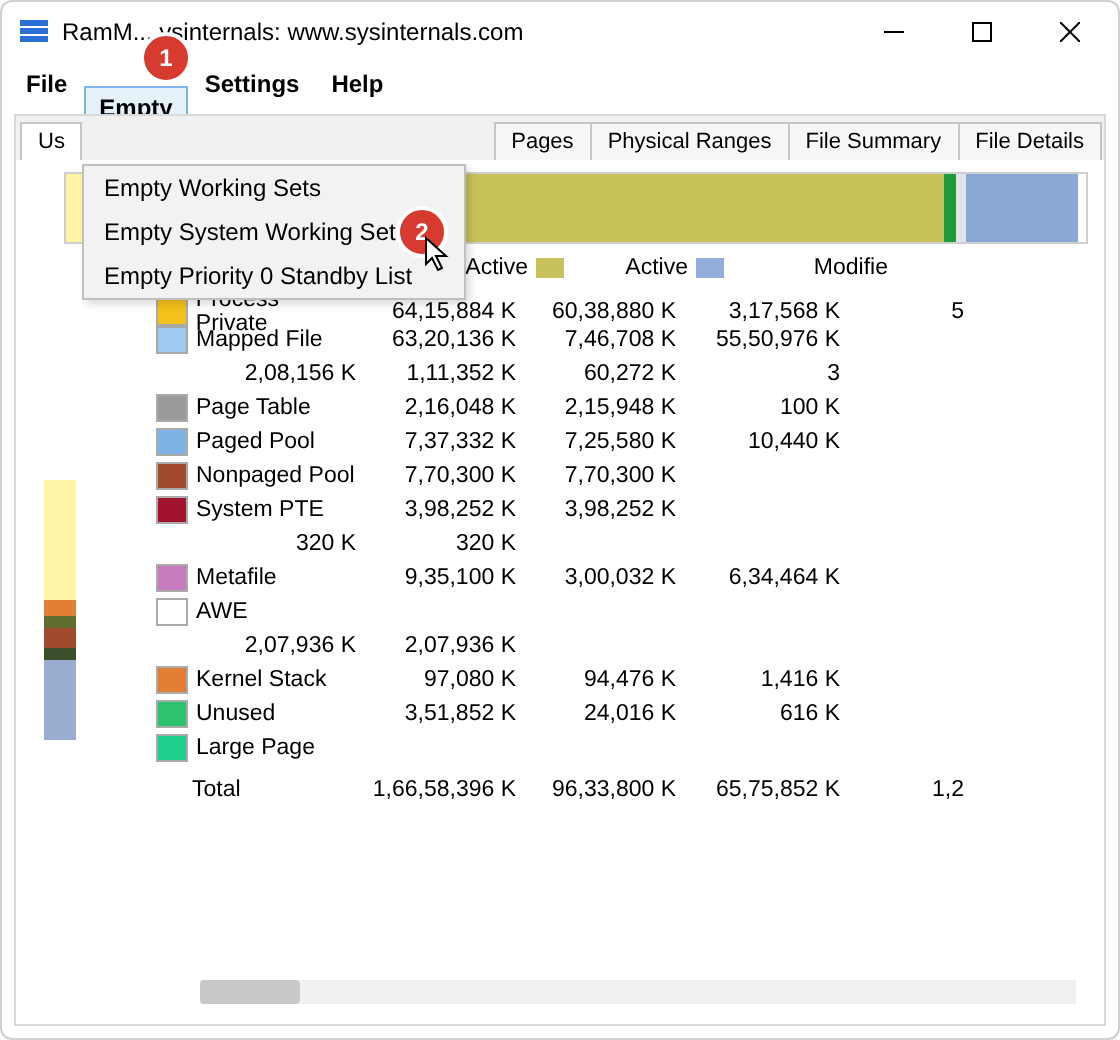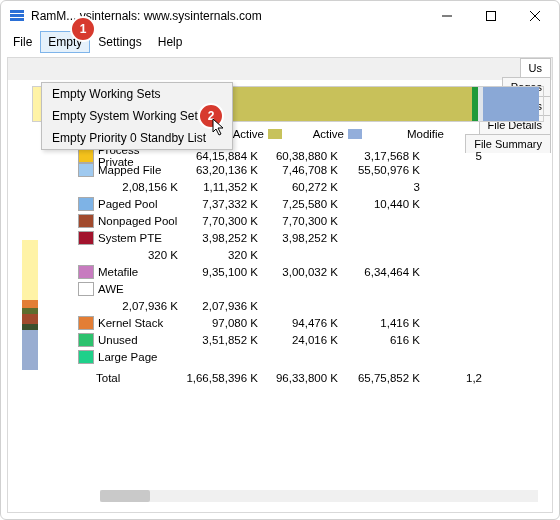--- a/index.html
+++ b/index.html
@@ -3,29 +3,29 @@
 <meta charset="utf-8">
 <style>
   html, body { margin: 0; padding: 0; font-family: "Segoe UI", Tahoma, sans-serif; font-size: 12px; color: #000; }
   .window { width: 560px; height: 520px; box-sizing: border-box; border: 1px solid #d0d0d0; border-radius: 6px; background: #fff; position: relative; overflow: hidden; }
   .titlebar { height: 30px; display: flex; align-items: center; padding: 0 2px 0 8px; }
   .title-icon { width: 16px; height: 16px; margin-right: 6px; }
   .title-text { flex: 1; white-space: nowrap; overflow: hidden; }
   .titlebar-buttons { display: flex; height: 100%; }
   .tbtn { width: 44px; height: 100%; display: flex; align-items: center; justify-content: center; }
   .tbtn svg { display: block; }
-  .menubar { height: 22px; display: flex; align-items: flex-start; padding: 0 4px; }
+  .menubar { height: 22px; display: flex; align-items: flex-start; padding: 0 4px; font-weight: bold; }
   .menu-item { padding: 2px 8px; line-height: 18px; }
-  .menu-item.open { background: #e5f1fb; border: 1px solid #7eb4ea; padding: 1px 7px; }
+  .menu-item.open { background: #e5f1fb; border: 1px solid #7eb4ea; padding: 1px 7px; margin-top: 12px; }
   .dropdown { position: absolute; left: 40px; top: 53px; border: 1px solid #bfbfbf; background: #f2f2f2; box-shadow: 2px 2px 4px rgba(0,0,0,0.15); z-index: 50; min-width: 190px; padding: 0; margin-top: 28px; }
   .dd-item { padding: 4px 10px; white-space: nowrap; }
   .dd-item.hover { background: #cce4f7; border: 1px solid #7eb4ea; padding: 3px 9px; }
   .badge { position: absolute; width: 22px; height: 22px; border-radius: 50%; background: #d73a2e; color: #fff; font-weight: bold; font-size: 12px; display: flex; align-items: center; justify-content: center; border: 2px solid #fff; z-index: 60; }
   .content-area { position: absolute; left: 6px; right: 6px; top: 56px; bottom: 6px; border: 1px solid #d9d9d9; background: #fff; box-sizing: border-box; }
-  .tabs { display: flex; align-items: flex-end; height: 22px; background: #f0f0f0; padding: 0 2px; flex-direction: column; }
+  .tabs { display: flex; align-items: flex-end; height: 22px; background: #f0f0f0; padding: 0 2px; }
   .tab { padding: 3px 8px; font-size: 11px; border: 1px solid #c6c6c6; border-bottom: none; background: #fff; margin-right: -1px; }
   .tab.inactive { background: #f7f7f7; }
   .chart-wrap { height: 34px; border: 1px solid #cfcfcf; margin: 6px 8px 6px 24px; display: flex; position: relative; }
   .chart-seg { height: 100%; }
   .headers, .row { display: grid; grid-template-columns: 100px 80px 80px 82px 62px; align-items: center; font-size: 11.5px; }
   .headers { margin: 2px 8px 4px 94px; }
   .hd { text-align: right; display: flex; align-items: center; justify-content: flex-end; gap: 4px; }
   .sw { width: 14px; height: 10px; display: inline-block; }
   .rows { margin: 0 8px 0 70px; }
   .row { height: 17px; }
@@ -92,22 +92,22 @@
         <path d="M1 1 L1 14 L4 11 L7 17 L9 16 L6 10 L11 10 Z" fill="#fff" stroke="#000" stroke-width="1"></path>
       </svg>
   </span>
 
   <div class="content-area">
     <div class="tabs">
       <div class="tab">Us</div>
       <div style="flex:1"></div>
       <div class="tab inactive">Pages</div>
       <div class="tab inactive">Physical Ranges</div>
+      <div class="tab inactive">File Summary</div>
       <div class="tab inactive">File Details</div>
-      <div class="tab inactive">File Summary</div>
     </div>
 
     <div class="chart-wrap" id="chart">
         <div class="chart-seg" style="background: rgb(255, 243, 166); width: 30%;"></div>
         <div class="chart-seg" style="background: rgb(200, 193, 90); width: 56%;"></div>
         <div class="chart-seg" style="background: rgb(31, 154, 58); width: 1.3%;"></div>
         <div class="chart-seg" style="background: rgb(223, 228, 234); width: 1%;"></div>
         <div class="chart-seg" style="background: rgb(138, 168, 214); width: 11%;"></div>
       </div>
 
@@ -146,20 +146,30 @@
           <div class="num">63,20,136 K</div>
           <div class="num">7,46,708 K</div>
           <div class="num">55,50,976 K</div>
           <div class="num"></div>
         </div>
         <div class="row">
           <div class="num">2,08,156 K</div>
           <div class="num">1,11,352 K</div>
           <div class="num">60,272 K</div>
           <div class="num">3</div>
+        </div>
+        <div class="row">
+          <div class="rl">
+            <span class="swc" style="background:#9a9a9a;border:1px solid #aaa;"></span>
+            <span>Page Table</span>
+          </div>
+          <div class="num">2,16,048 K</div>
+          <div class="num">2,15,948 K</div>
+          <div class="num">100 K</div>
+          <div class="num"></div>
         </div>
         <div class="row">
           <div class="rl">
             <span class="swc" style="background:#7eb3e6;border:1px solid #aaa;"></span>
             <span>Paged Pool</span>
           </div>
           <div class="num">7,37,332 K</div>
           <div class="num">7,25,580 K</div>
           <div class="num">10,440 K</div>
           <div class="num"></div>

